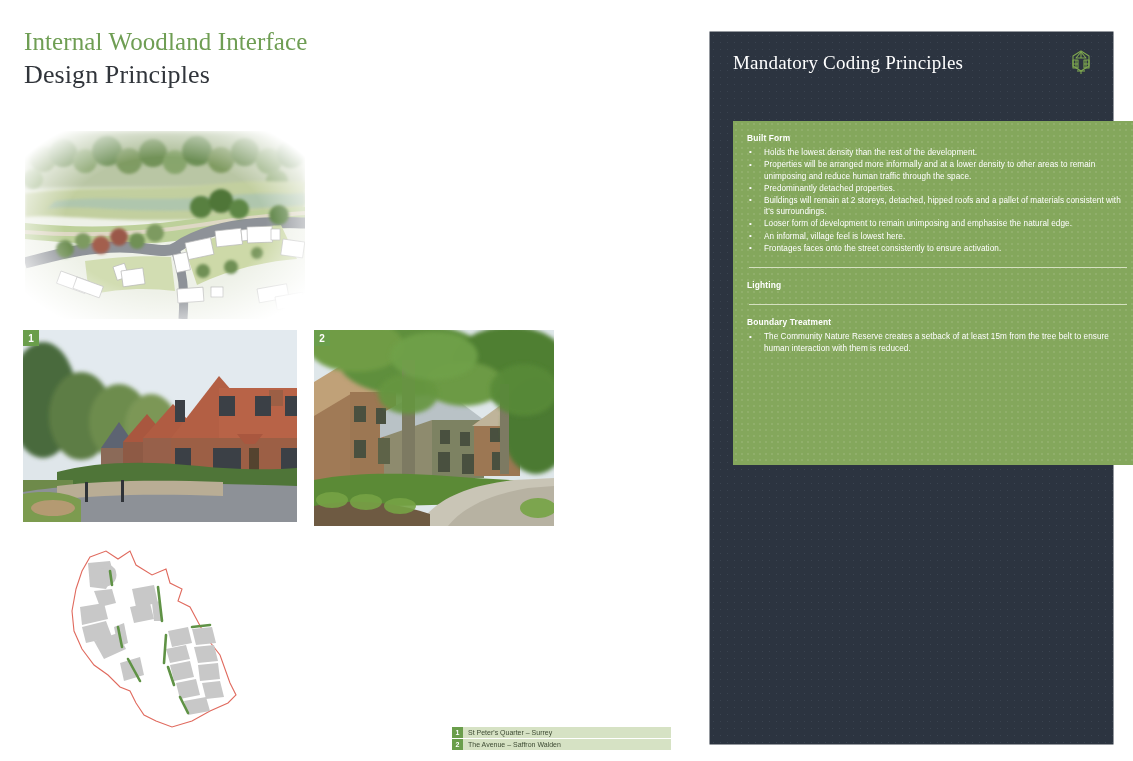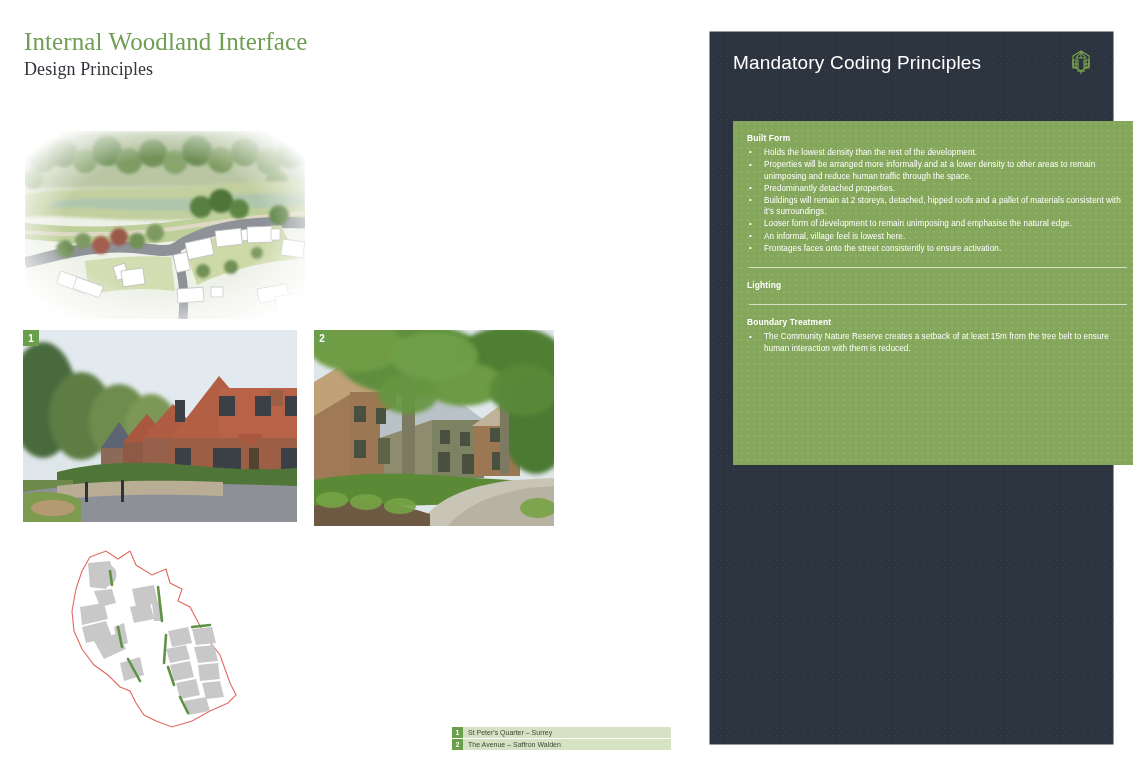--- a/index.html
+++ b/index.html
@@ -25,21 +25,21 @@
     line-height: 1.28;
   }
   .title-line1 {
     font-size: 25px;
     color: #6f9e54;
     display: block;
     letter-spacing: 0.1px;
     text-align: center;
   }
   .title-line2 {
-    font-size: 18px;
+    font-size: 26px;
     color: #31353b;
     display: block;
     letter-spacing: 0.1px;
   }
 
   
   .aerial {
     position: absolute;
     left: 25px;
     top: 131px;
@@ -137,21 +137,21 @@
   .panel-header {
     position: absolute;
     left: 23px;
     top: 17px;
     right: 18px;
     display: flex;
     align-items: center;
     justify-content: space-between;
   }
   .panel-title {
-    font-family: Liberation Sans, sans-serif;
+    font-family: Liberation Serif, serif;
     font-size: 19px;
     color: #ffffff;
     letter-spacing: 0.2px;
   }
   .panel-logo { width: 28px; height: 28px; }
 
   .green-box {
     position: absolute;
     left: 23px;
     top: 61px;

